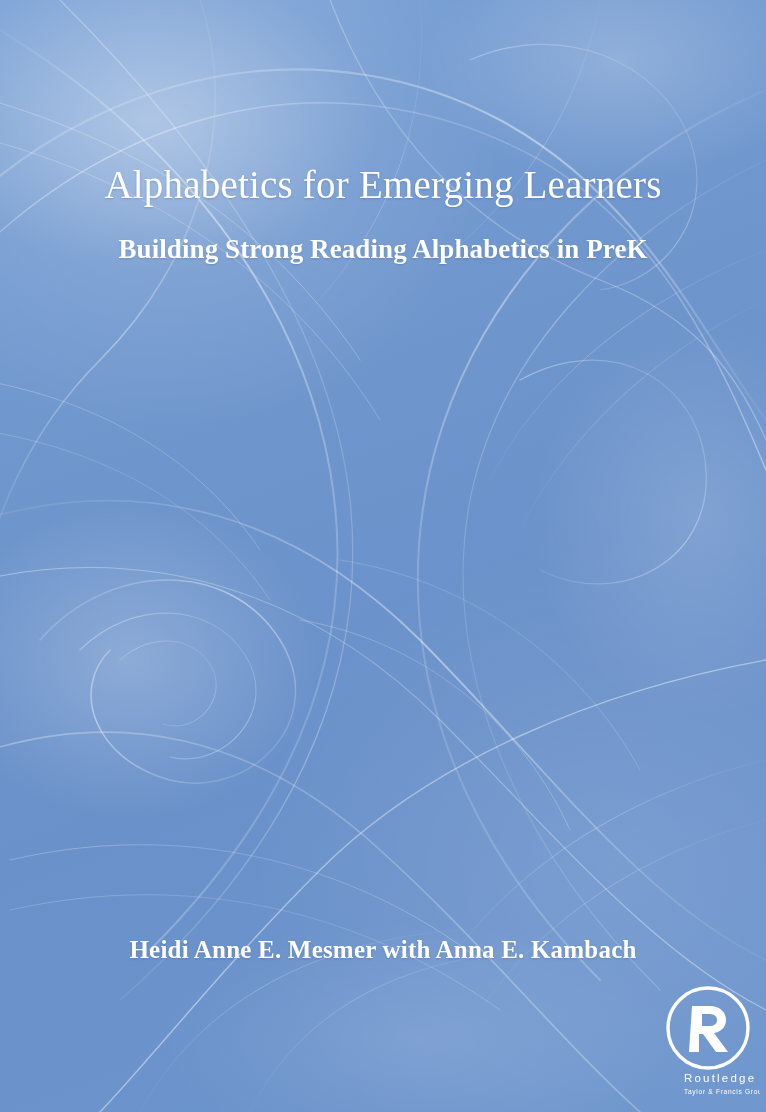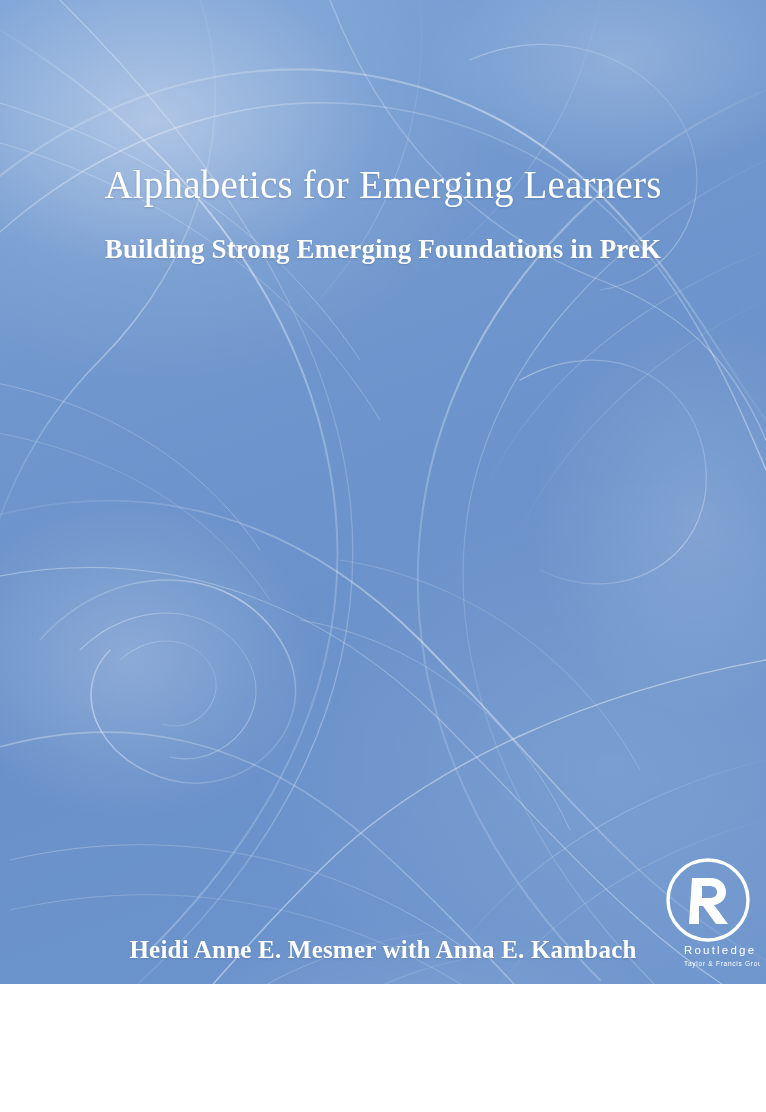--- a/index.html
+++ b/index.html
@@ -3,21 +3,21 @@
 <meta charset="utf-8">
 <style>
   html, body {
     margin: 0;
     padding: 0;
     background: #ffffff;
   }
   #cover {
     position: relative;
     width: 766px;
-    height: 984px;
+    height: 1112px;
     overflow: hidden;
     background: #be185d;
     font-family: "Liberation Serif", serif;
   }
   
   #cover::before {
     content: "";
     position: absolute;
     inset: 0;
     background:
@@ -152,21 +152,21 @@
       <path d="M766,820 C 650,850 545,915 480,1010" stroke="url(#fadeC)" stroke-width="0.7"></path>
       <path d="M-20,380 C 100,400 200,460 260,550" stroke="url(#fadeC)" stroke-width="0.8"></path>
       <path d="M-20,430 C 110,450 210,510 270,600" stroke="url(#fadeC)" stroke-width="0.6"></path>
       <path d="M300,620 C 420,640 520,720 570,830" stroke="url(#fadeC)" stroke-width="0.8"></path>
       <path d="M340,560 C 470,580 580,660 640,770" stroke="url(#fadeC)" stroke-width="0.6"></path>
     </g>
   </svg>
 
   <div class="text-block" id="title-block">
     <h1 id="book-title">Alphabetics for Emerging Learners</h1>
-    <p id="book-subtitle">Building Strong Emerging Foundations in PreK</p>
+    <p id="book-subtitle">Building Strong Reading Alphabetics in PreK</p>
   </div>
 
   <div class="text-block" id="author-block">
     <p id="book-authors">Heidi Anne E. Mesmer with Anna E. Kambach</p>
   </div>
 
   <div id="publisher-logo">
     <svg width="124" height="118" viewBox="0 0 124 118" aria-hidden="true">
       <g>
         <circle cx="72" cy="44" r="40" fill="none" stroke="#ffffff" stroke-width="3.4"></circle>

